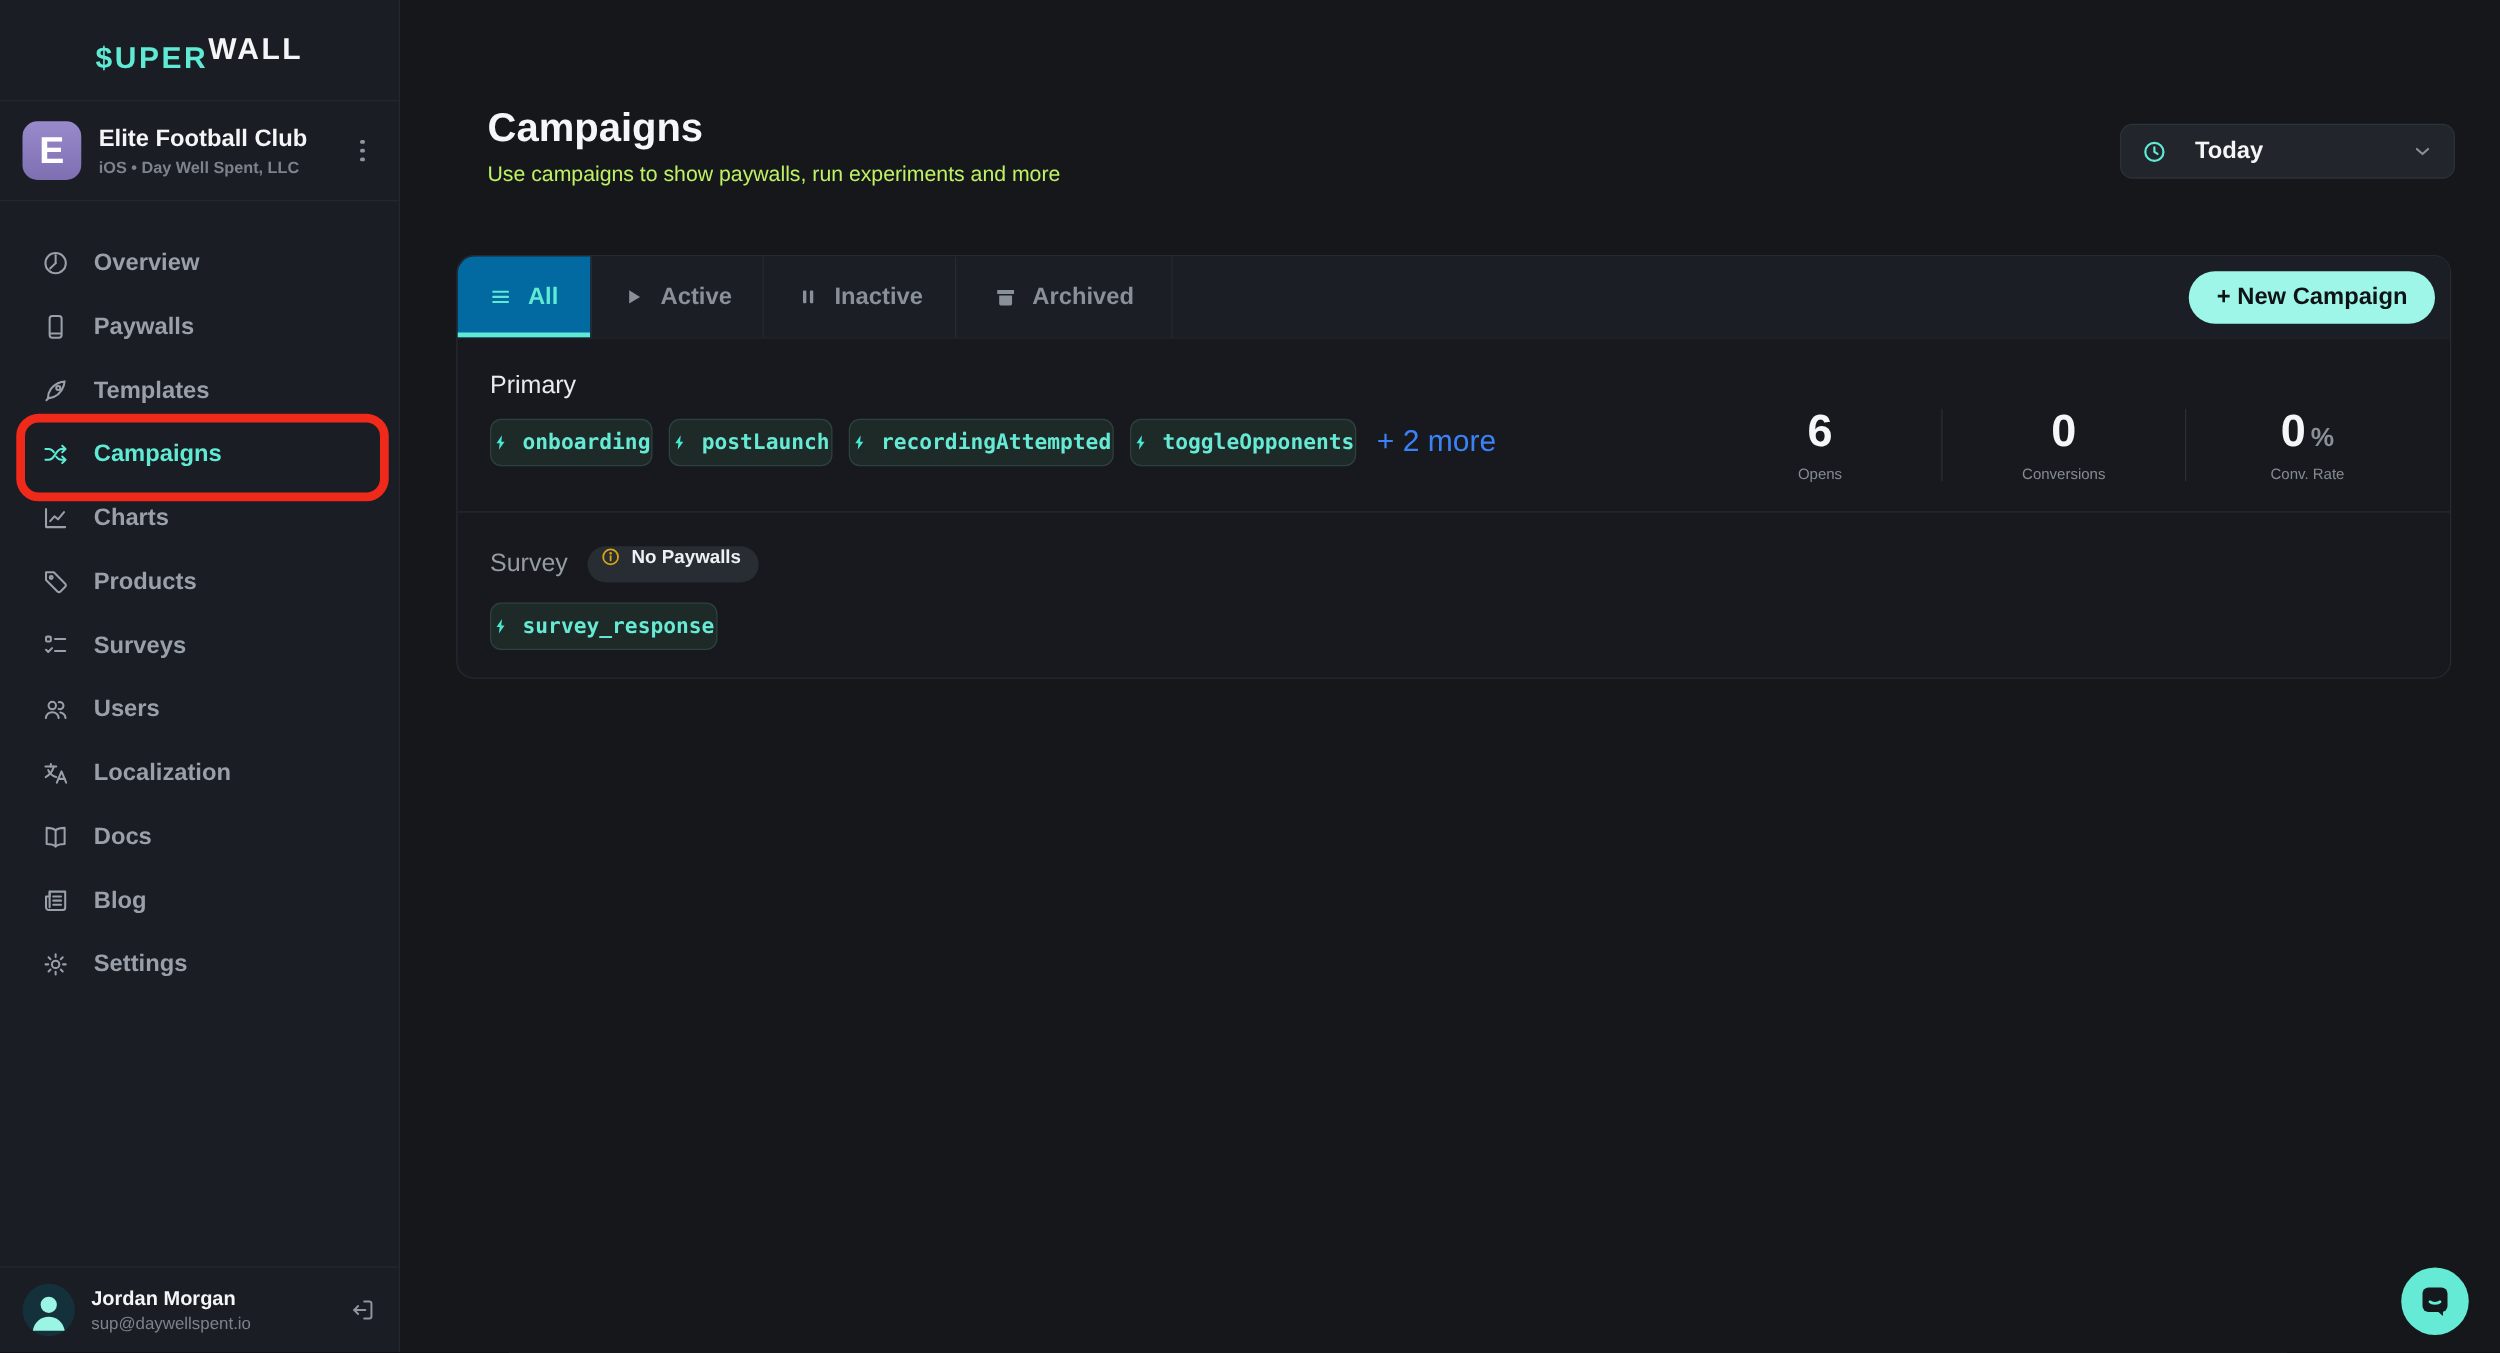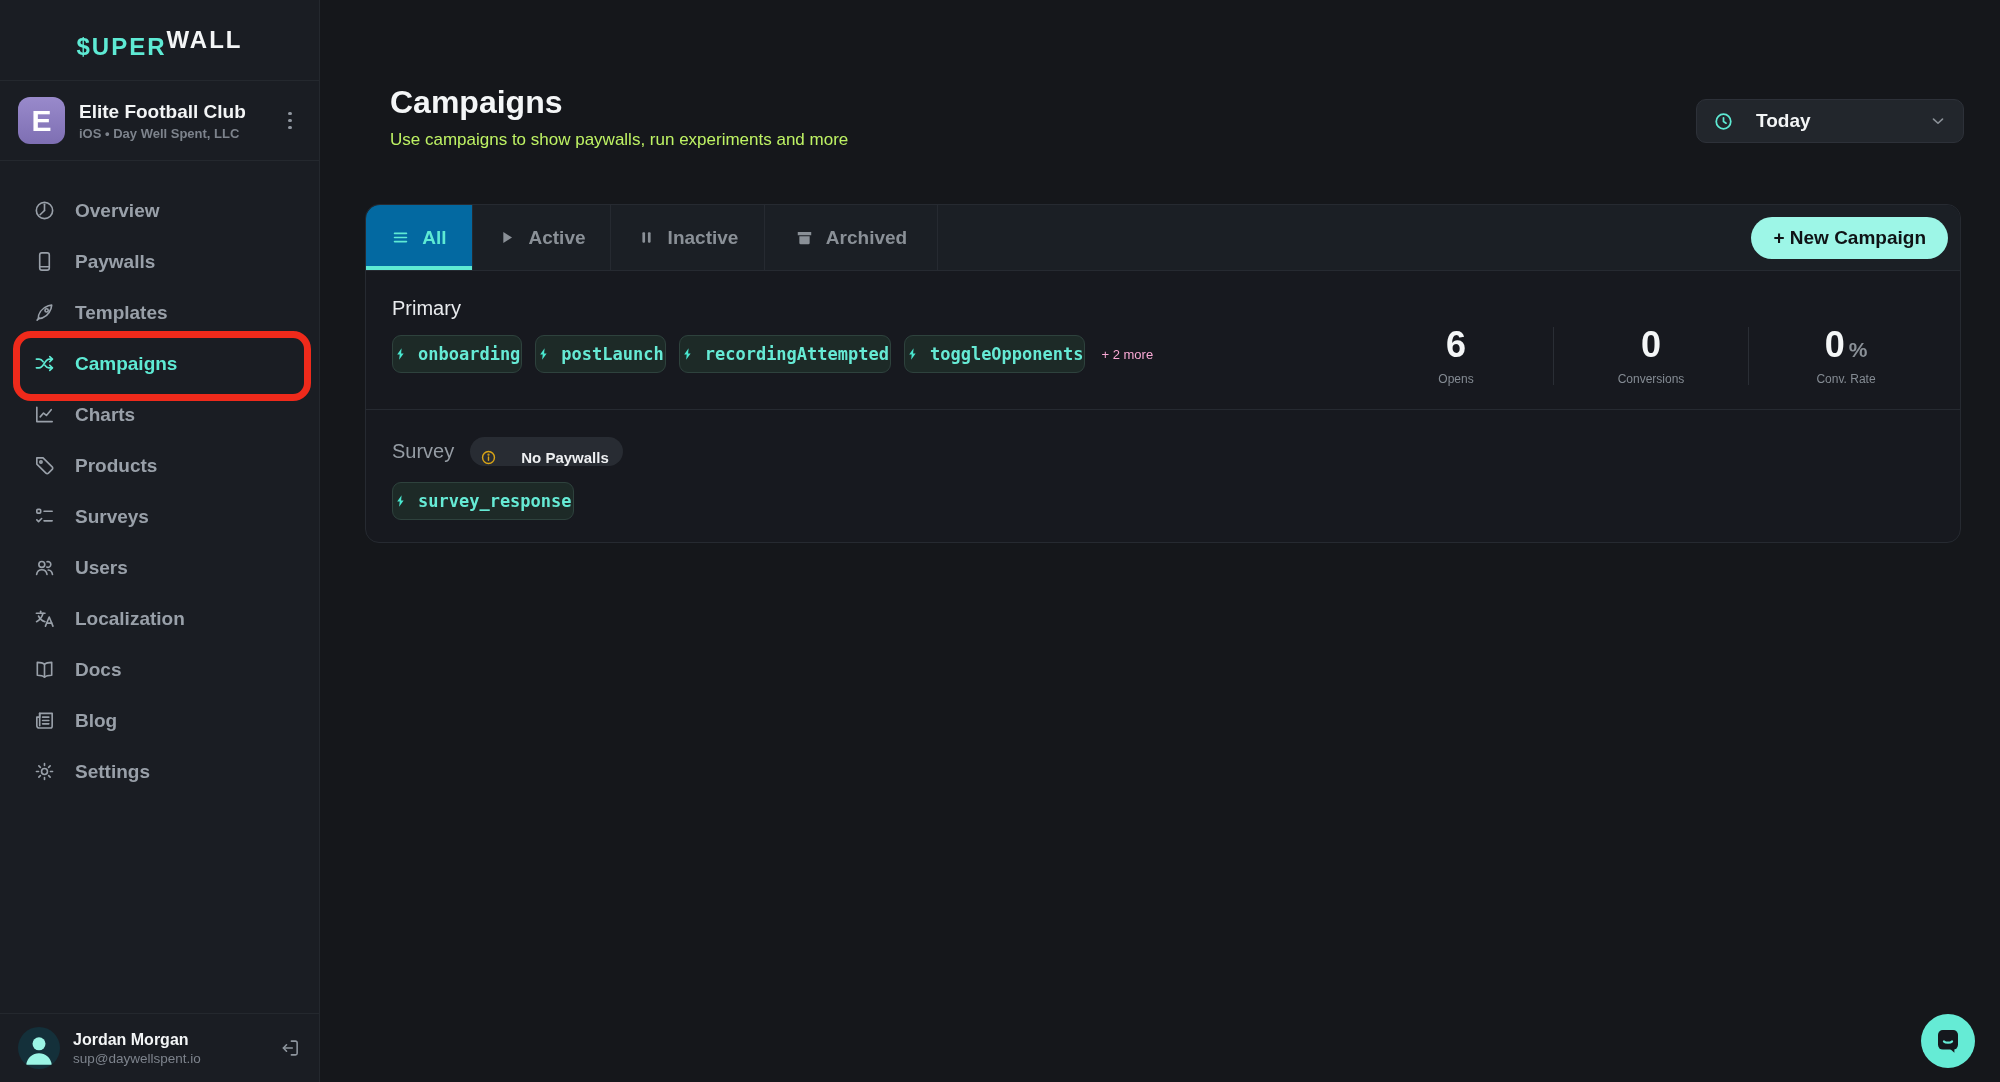--- a/index.html
+++ b/index.html
@@ -71,36 +71,36 @@
     border-radius:21px; background:#9DF6E7; color:#0F1316; font-size:19px; font-weight:700;
     display:flex; align-items:center; border:none; cursor:pointer; font-family:inherit; }
 
   .row-primary { height:138px; flex:none; padding:26px 26px 0; display:flex; justify-content:space-between; cursor:pointer; }
   .campaign-name { font-size:20px; color:#E9EBEE; font-weight:500; }
   .tags { display:flex; align-items:center; gap:13px; margin-top:15px; }
   .tag { height:38px; padding:0 1px; border-radius:9px; background:#1D2A27; border:1px solid #2E423D;
     display:flex; align-items:center; gap:10px; }
   .tag svg { width:14px; height:14px; color:#49E7CF; }
   .tag-text { font-family:"DejaVu Sans Mono", monospace; font-size:17px; font-weight:bold; color:#66EAD5; }
-  .more { color:#f9a8d4; font-size:13px; margin-left:3px; }
+  .more { color:#3b82f6; font-size:24px; margin-left:3px; }
 
   .stats { display:flex; align-items:center; margin-top:6px; }
   .stat { width:176px; text-align:center; }
   .stat-value { font-size:36px; font-weight:600; color:#F4F6F7; line-height:1; }
   .stat-suffix { font-size:21px; color:#8A9097; font-weight:600; margin-left:4px; }
   .stat-label { margin-top:9px; font-size:12px; color:#848B93; }
   .stat-div { width:1px; height:58px; background:#2A2E35; margin:0 9px; flex:none; }
 
   .hdivider { height:1px; background:#262A31; flex:none; }
 
   .row-survey { flex:1; padding:27px 26px 0; cursor:pointer; }
   .survey-header { display:flex; align-items:center; gap:16px; }
   .survey-name { font-size:20px; color:#959CA4; font-weight:500; }
   .badge { height:29px; padding:0 14px 0 10px; border-radius:15px; background:#282C33;
-    display:flex; align-items:flex-end; gap:24px; }
+    display:flex; align-items:flex-start; gap:8px; }
   .badge svg { width:17px; height:17px; }
   .badge-text { font-size:15px; font-weight:700; color:#EEF0F2; }
   .row-survey .tags { margin-top:16px; }
 
   .chat-fab { position:absolute; right:25px; bottom:14px; width:54px; height:54px; border-radius:50%;
     background:#65EBD5; display:flex; align-items:center; justify-content:center; cursor:pointer; z-index:10; }
   .chat-fab svg { width:32px; height:32px; }
 
   svg.st { fill:none; stroke:currentColor; stroke-width:1.7; stroke-linecap:round; stroke-linejoin:round; }
 </style>

